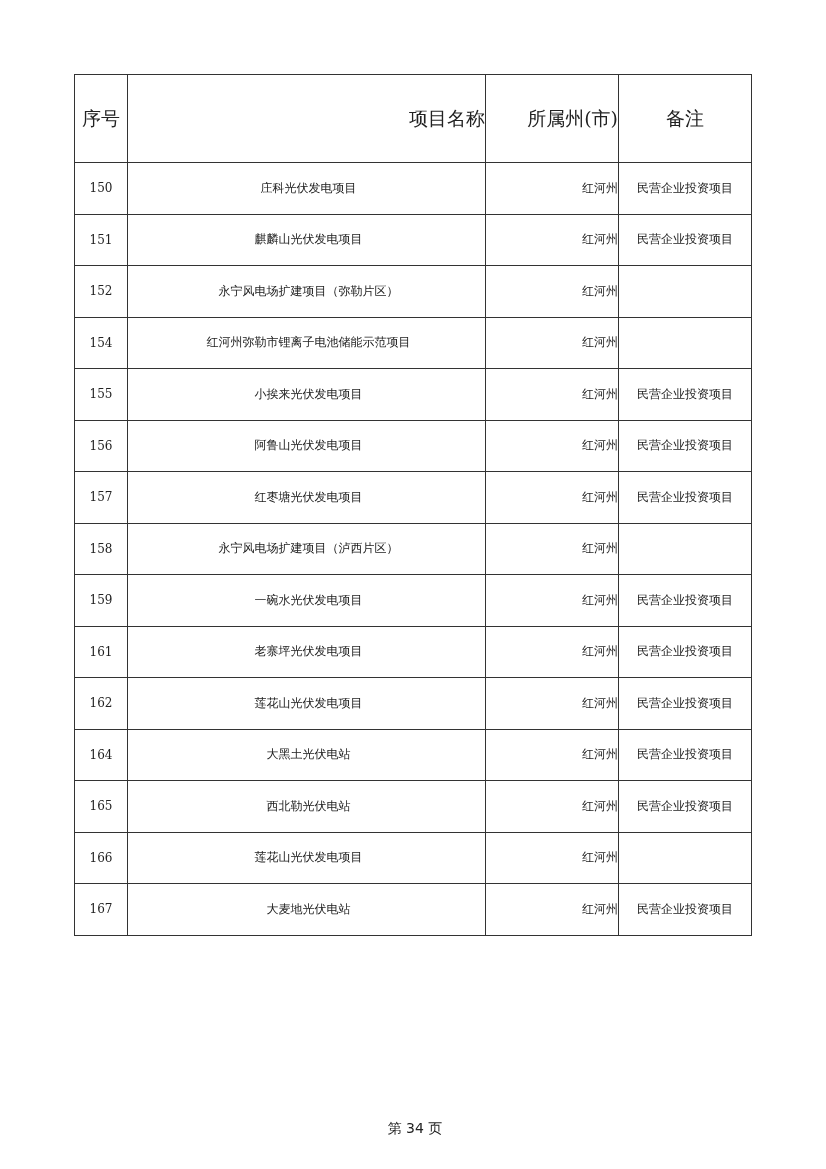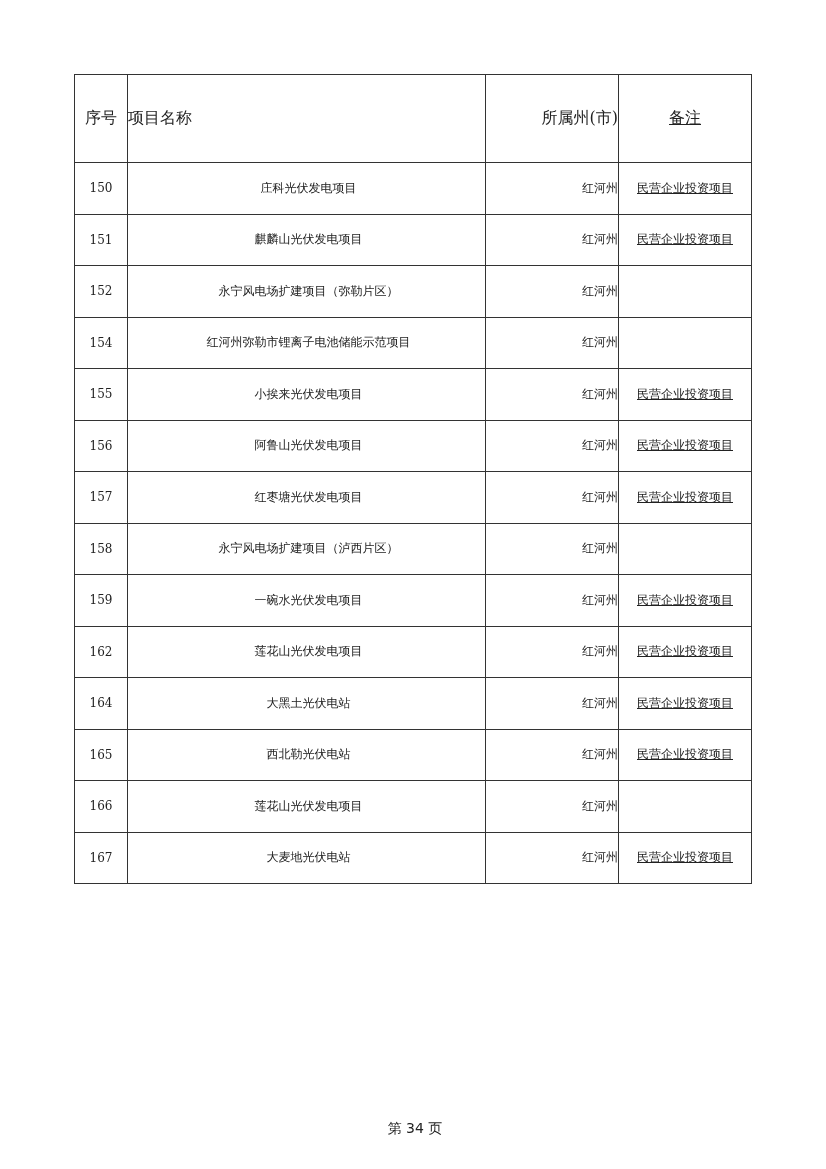--- a/index.html
+++ b/index.html
@@ -1,35 +1,35 @@
 <!DOCTYPE html>
 <html><head>
 <meta charset="utf-8">
 <style>
   html, body { margin:0; padding:0; background:#fff; }
   body { width:826px; height:1169px; position:relative; font-family:"DejaVu Serif", "Liberation Serif", serif; color:#222; }
   table { position:absolute; left:74px; top:74px; border-collapse:collapse; width:677px; table-layout:fixed; }
   td, th { border:1.5px solid #333; padding:0; font-weight:normal; }
-  th { height:87px; font-size:16px; text-align:center; }
+  th { height:87px; font-size:19px; text-align:center; }
   td { height:50.5px; font-size:12px; }
   tr.short td { height:39px; }
   .c-no { width:52px; text-align:center; }
   .c-name { width:357px; text-align:center; padding-left:4px; }
   .c-city { width:132px; text-align:right; }
-  .c-note { width:132px; text-align:center;text-decoration:underline; }
+  .c-note { width:132px; text-align:center; }
   .footer { position:absolute; top:1120px; left:2px; width:826px; text-align:center; font-size:14px; font-family:"DejaVu Sans", "Liberation Sans", sans-serif; }
 </style>
 </head>
 <body>
 
 <table>
   <thead>
     <tr>
       <th class="c-no">序号</th>
-      <th class="c-name" style="text-align:left;padding-left:0">项目名称</th>
+      <th class="c-name" style="text-align:right;padding-left:0">项目名称</th>
       <th class="c-city">所属州(市)</th>
       <th class="c-note">备注</th>
     </tr>
   </thead>
   <tbody id="tbody">
       <tr>
         <td class="c-no">150</td>
         <td class="c-name">庄科光伏发电项目</td>
         <td class="c-city">红河州</td>
         <td class="c-note">民营企业投资项目</td>
@@ -76,20 +76,26 @@
         <td class="c-city">红河州</td>
         <td class="c-note"></td>
       </tr>
       <tr>
         <td class="c-no">159</td>
         <td class="c-name">一碗水光伏发电项目</td>
         <td class="c-city">红河州</td>
         <td class="c-note">民营企业投资项目</td>
       </tr>
       <tr>
+        <td class="c-no">161</td>
+        <td class="c-name">老寨坪光伏发电项目</td>
+        <td class="c-city">红河州</td>
+        <td class="c-note">民营企业投资项目</td>
+      </tr>
+      <tr>
         <td class="c-no">162</td>
         <td class="c-name">莲花山光伏发电项目</td>
         <td class="c-city">红河州</td>
         <td class="c-note">民营企业投资项目</td>
       </tr>
       <tr>
         <td class="c-no">164</td>
         <td class="c-name">大黑土光伏电站</td>
         <td class="c-city">红河州</td>
         <td class="c-note">民营企业投资项目</td>

